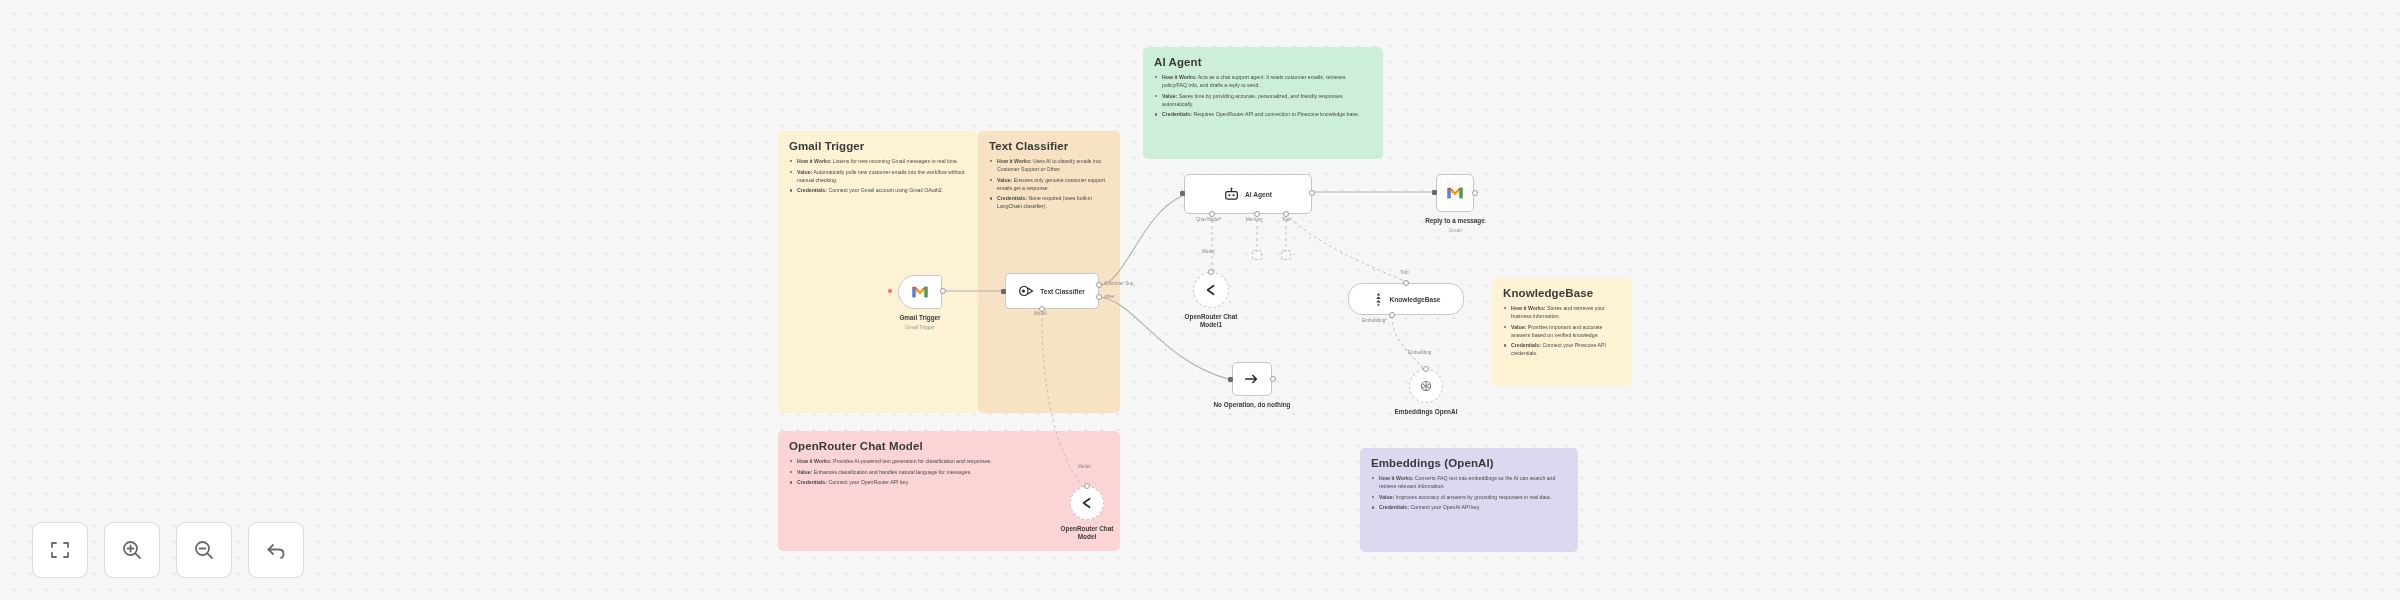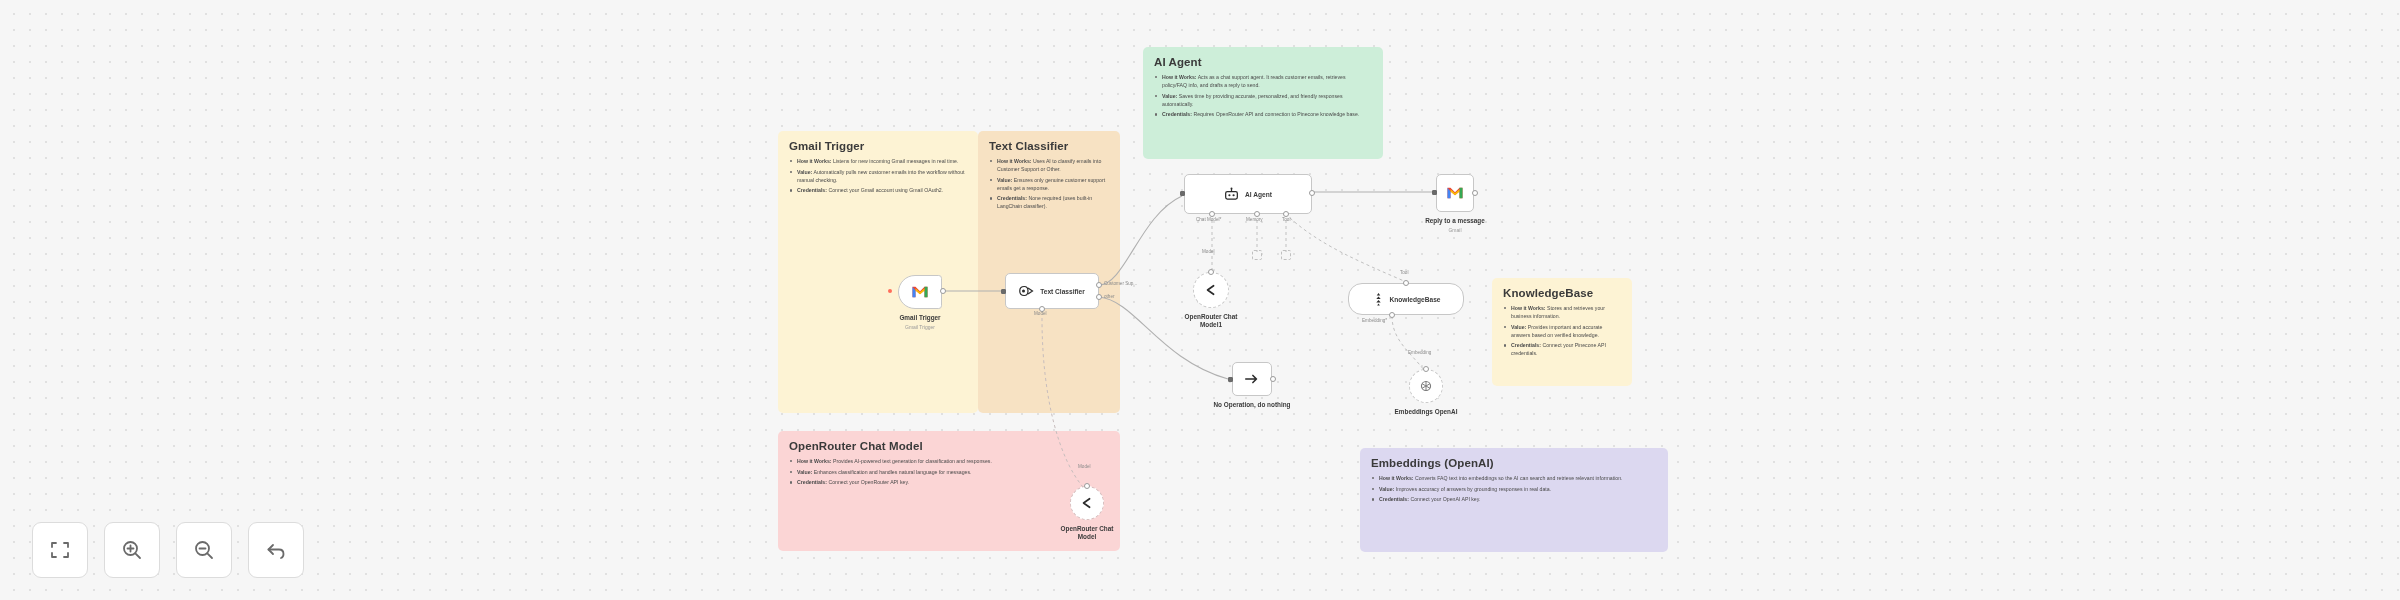--- a/index.html
+++ b/index.html
@@ -192,21 +192,21 @@
 
   <div class="sticky" style="left:778px; top:431px; width:342px; height:120px; background:#fbd5d5;">
     <h3>OpenRouter Chat Model</h3>
     <ul>
       <li><b>How it Works:</b><span> Provides AI-powered text generation for classification and responses.</span></li>
       <li><b>Value:</b><span> Enhances classification and handles natural language for messages.</span></li>
       <li><b>Credentials:</b><span> Connect your OpenRouter API key.</span></li>
     </ul>
   </div>
 
-  <div class="sticky" style="left:1360px; top:448px; width:308px; height:104px; background:#dcd8f0;">
+  <div class="sticky" style="left:1360px; top:448px; width:218px; height:104px; background:#dcd8f0;">
     <h3>Embeddings (OpenAI)</h3>
     <ul>
       <li><b>How it Works:</b><span> Converts FAQ text into embeddings so the AI can search and retrieve relevant information.</span></li>
       <li><b>Value:</b><span> Improves accuracy of answers by grounding responses in real data.</span></li>
       <li><b>Credentials:</b><span> Connect your OpenAI API key.</span></li>
     </ul>
   </div>
 
   <svg class="wires" viewBox="0 0 2400 600">
 

